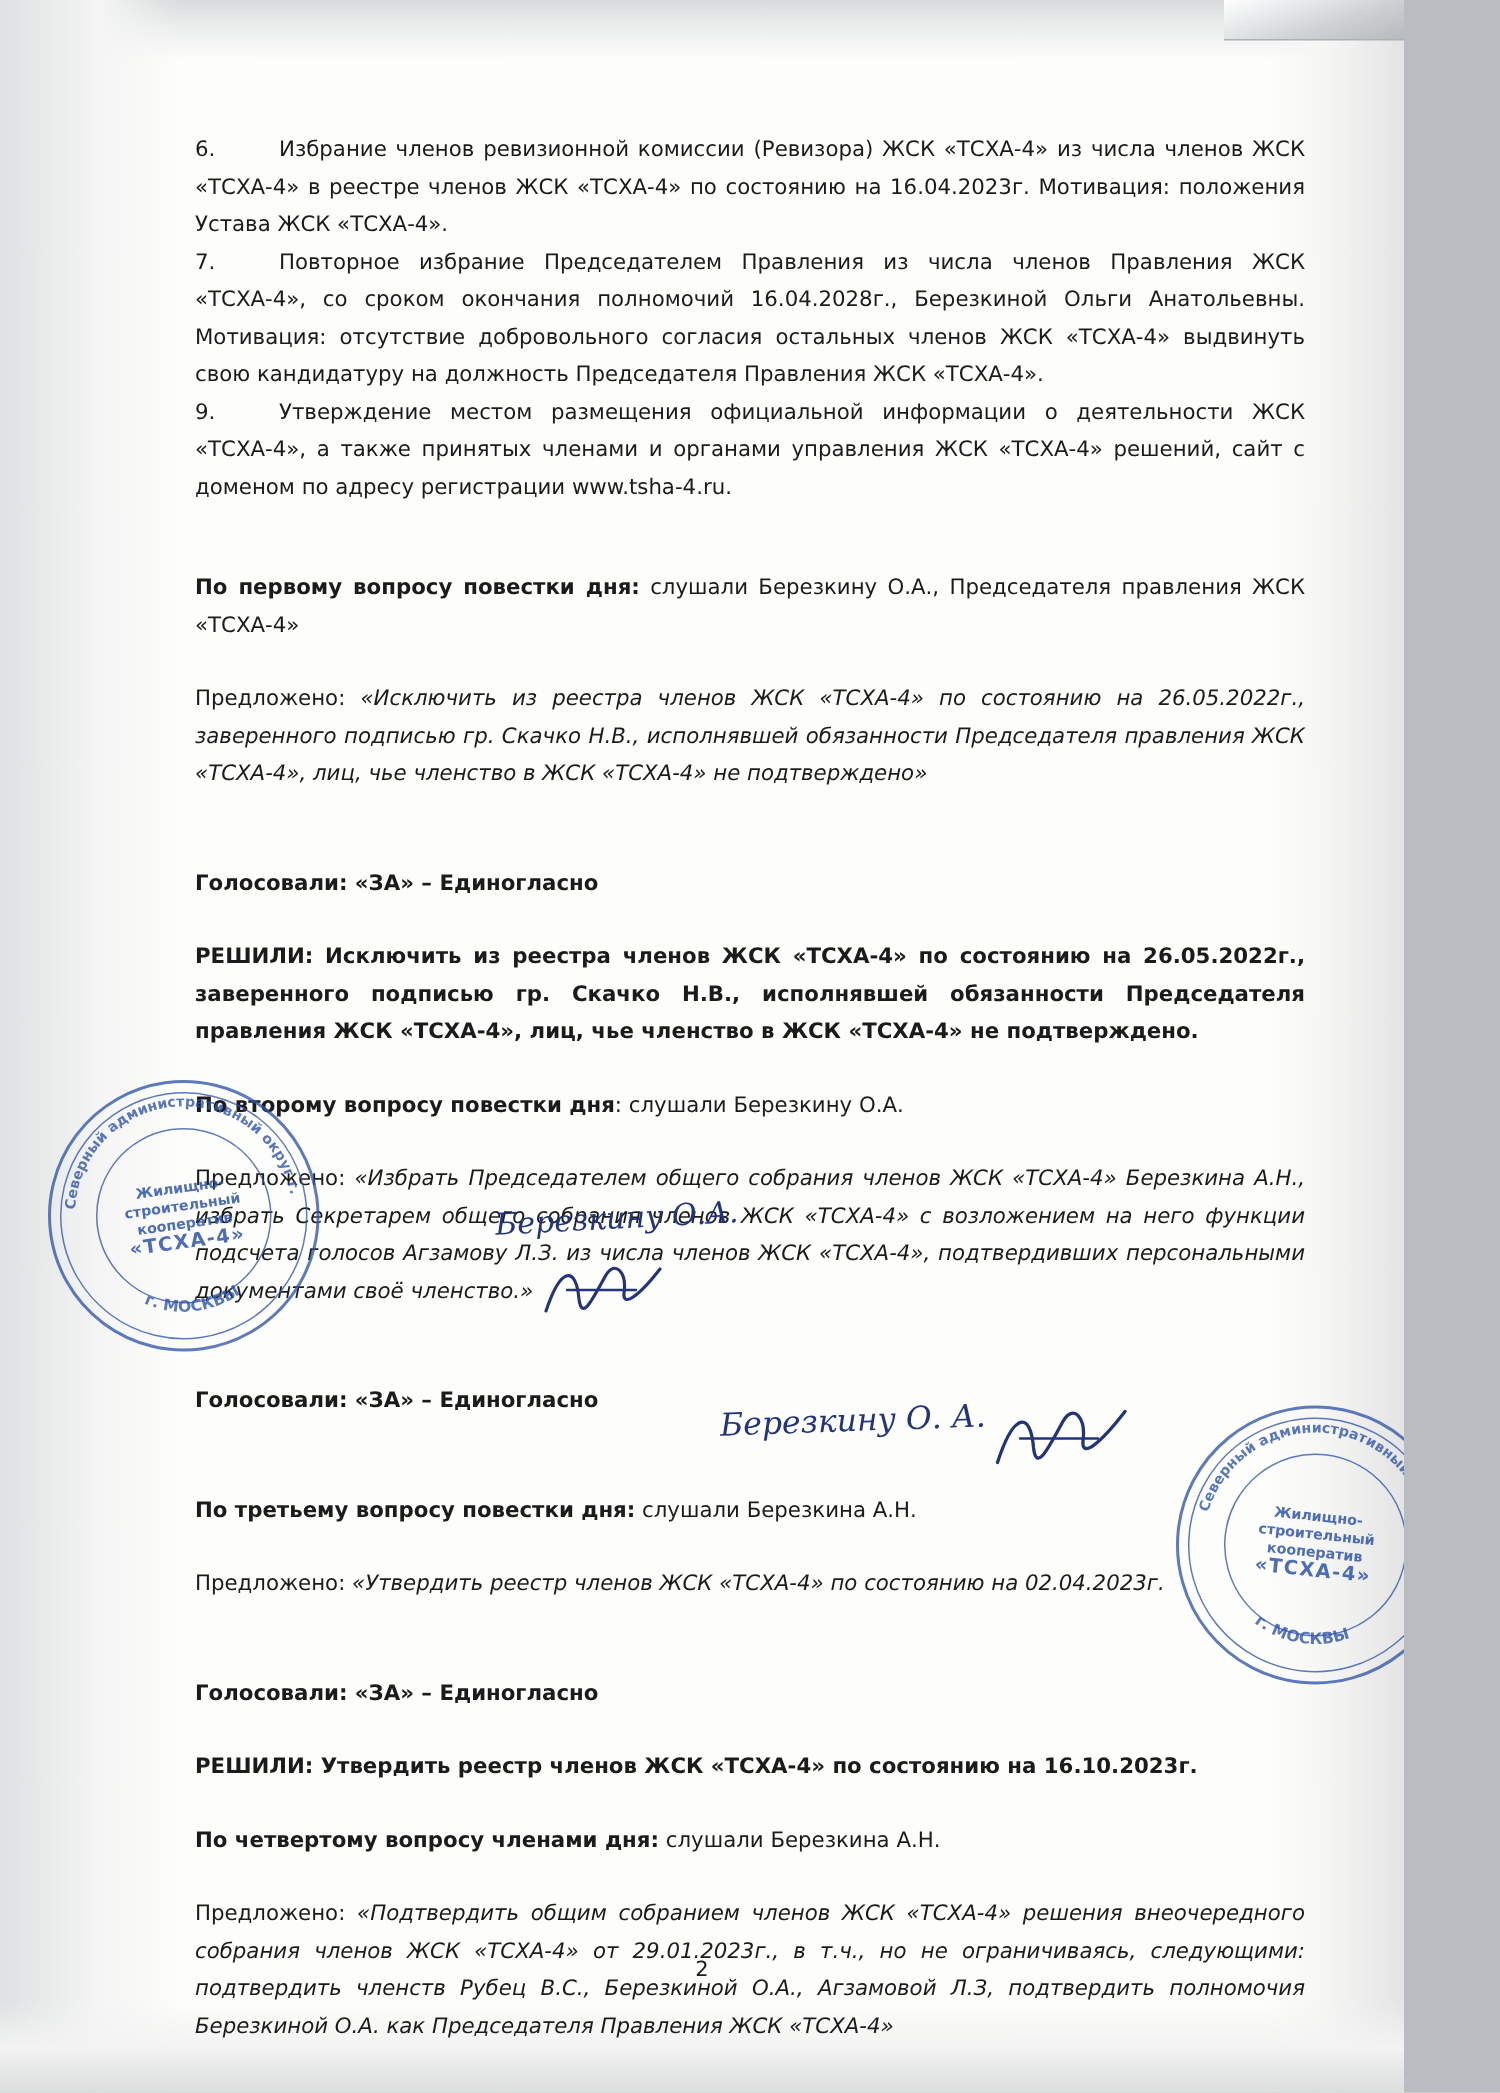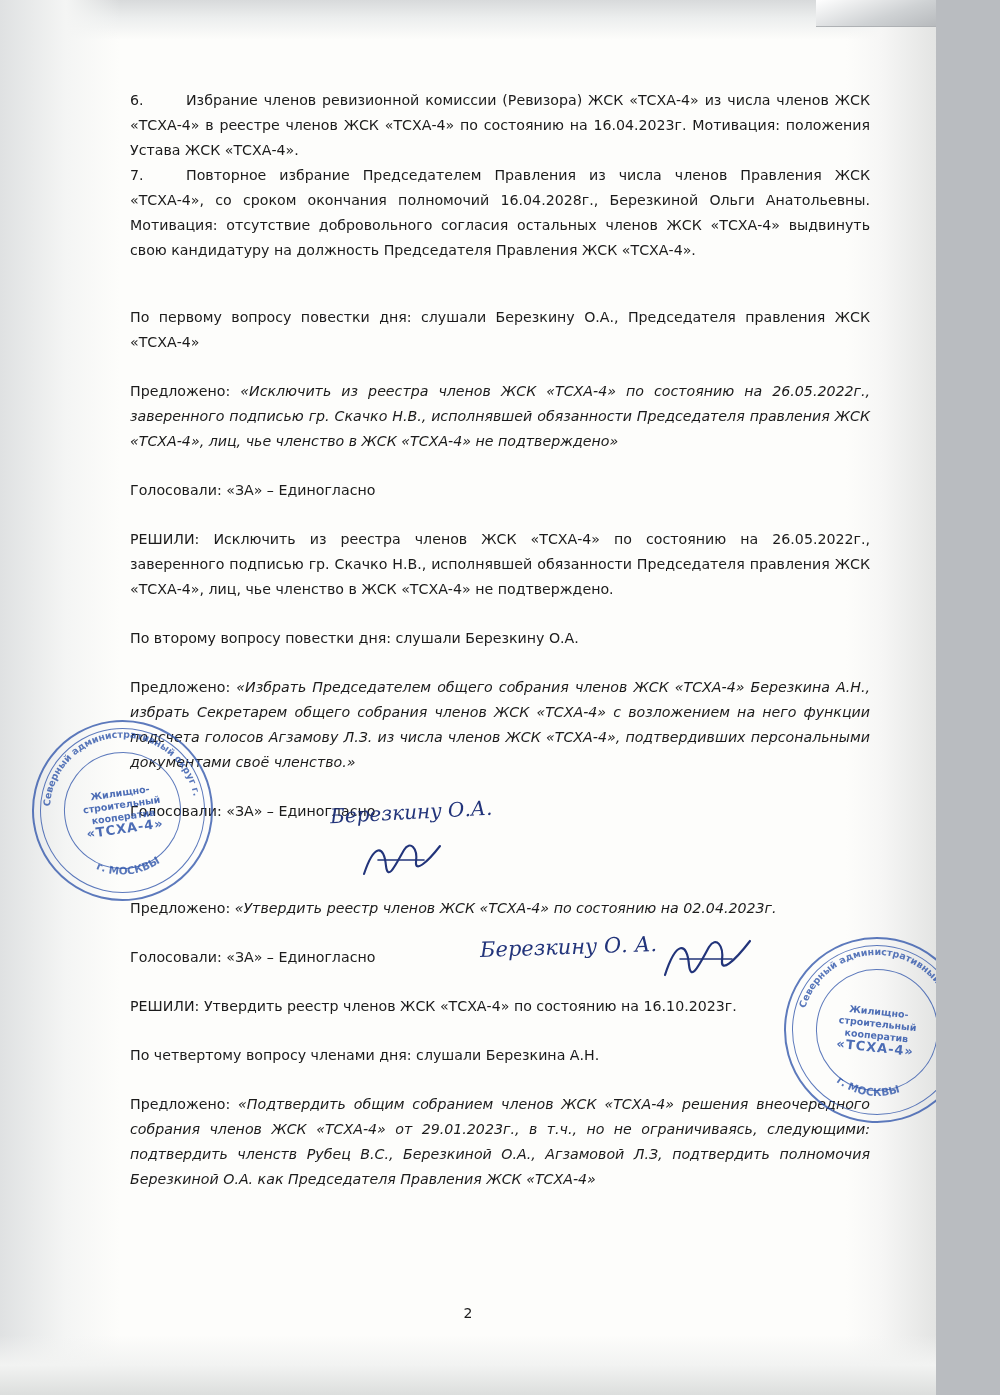--- a/index.html
+++ b/index.html
@@ -57,21 +57,21 @@
   }
   .num-item {
     text-indent: 0;
   }
   .num-item .num {
     display: inline-block;
     width: 56px;
   }
   .gap-lg { height: 42px; }
   .gap-md { height: 24px; }
-  .bold { font-weight: normal; }
+  .bold { font-weight: bold; margin-top: 24px; }
   .italic { font-style: italic; }
   .strike { text-decoration: line-through; }
   .page-num {
     position: absolute;
     left: 0; right: 0;
     bottom: 74px;
     text-align: center;
     font-size: 14px;
     color: #1b1b1b;
   }
@@ -144,20 +144,23 @@
   <div class="corner-fold"></div>
 
   <div class="content">
 
     <p class="num-item">
       <span class="num">6.</span><span>Избрание членов ревизионной комиссии (Ревизора) ЖСК «ТСХА-4» из числа членов ЖСК «ТСХА-4» в реестре членов ЖСК «ТСХА-4» по состоянию на 16.04.2023г. Мотивация: положения Устава ЖСК «ТСХА-4».</span>
     </p>
     <p class="num-item">
       <span class="num">7.</span><span>Повторное избрание Председателем Правления из числа членов Правления ЖСК «ТСХА-4», со сроком окончания полномочий 16.04.2028г., Березкиной Ольги Анатольевны. Мотивация: отсутствие добровольного согласия остальных членов ЖСК «ТСХА-4» выдвинуть свою кандидатуру на должность Председателя Правления ЖСК «ТСХА-4».</span>
     </p>
+    <p class="num-item">
+      <span class="num">9.</span><span>Утверждение местом размещения официальной информации о деятельности ЖСК «ТСХА-4», а также принятых членами и органами управления ЖСК «ТСХА-4» решений, сайт с доменом по адресу регистрации www.tsha-4.ru.</span>
+    </p>
 
     <div class="gap-lg"></div>
 
     <p>
       <span class="bold">По первому вопросу повестки дня:</span><span> слушали Березкину О.А., Председателя правления ЖСК «ТСХА-4»</span>
     </p>
     <div class="gap-md"></div>
     <p>
       <span>Предложено: </span><span class="italic">«Исключить из реестра членов ЖСК «ТСХА-4» по состоянию на 26.05.2022г., заверенного подписью гр. Скачко Н.В., исполнявшей обязанности Председателя правления ЖСК «ТСХА-4», лиц, чье членство в ЖСК «ТСХА-4» не подтверждено»</span>
     </p>
@@ -176,20 +179,23 @@
     <div class="gap-md"></div>
     <p>
       <span>Предложено: </span><span class="italic">«Избрать Председателем общего собрания членов ЖСК «ТСХА-4» Березкина А.Н., избрать Секретарем общего собрания членов ЖСК «ТСХА-4» с возложением на него функции подсчета голосов Агзамову Л.З. из числа членов ЖСК «ТСХА-4», подтвердивших персональными документами своё членство.»</span>
     </p>
     <div class="gap-md"></div>
     <p class="bold">Голосовали: «ЗА» – Единогласно</p>
     <div class="gap-md"></div>
 
     <div class="gap-md"></div>
 
+    <p>
+      <span class="bold">По третьему вопросу повестки дня:</span><span> слушали Березкина А.Н.</span>
+    </p>
     <div class="gap-md"></div>
     <p>
       <span>Предложено: </span><span class="italic">«Утвердить реестр членов ЖСК «ТСХА-4» по состоянию на 02.04.2023г.</span>
     </p>
     <div class="gap-md"></div>
     <p class="bold">Голосовали: «ЗА» – Единогласно</p>
     <div class="gap-md"></div>
     <p>
       <span class="bold">РЕШИЛИ:</span><span class="bold"> Утвердить реестр членов ЖСК «ТСХА-4» по состоянию на 16.10.2023г.</span>
     </p>

